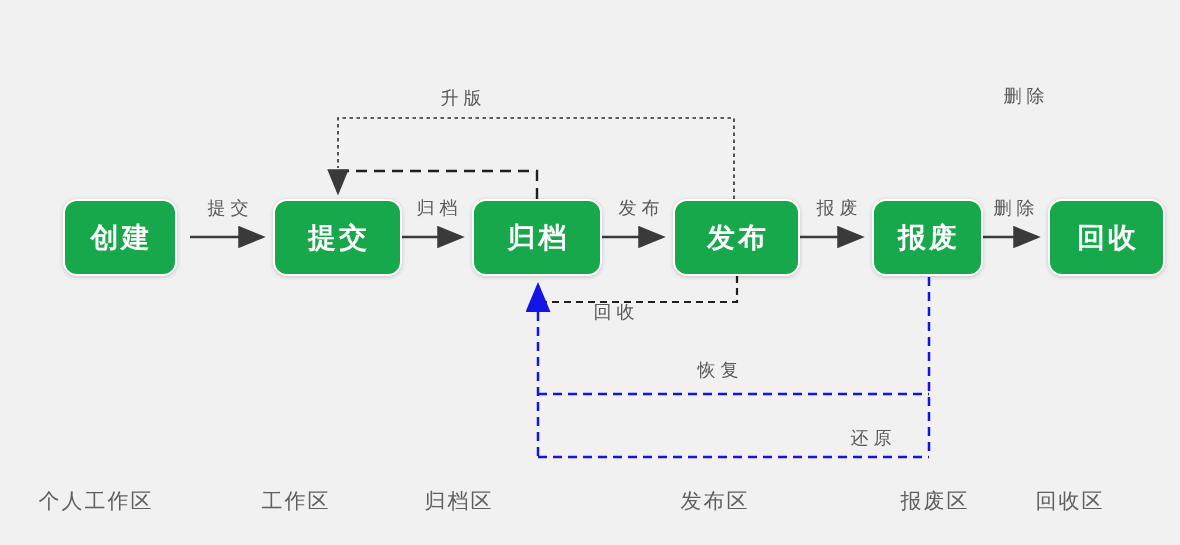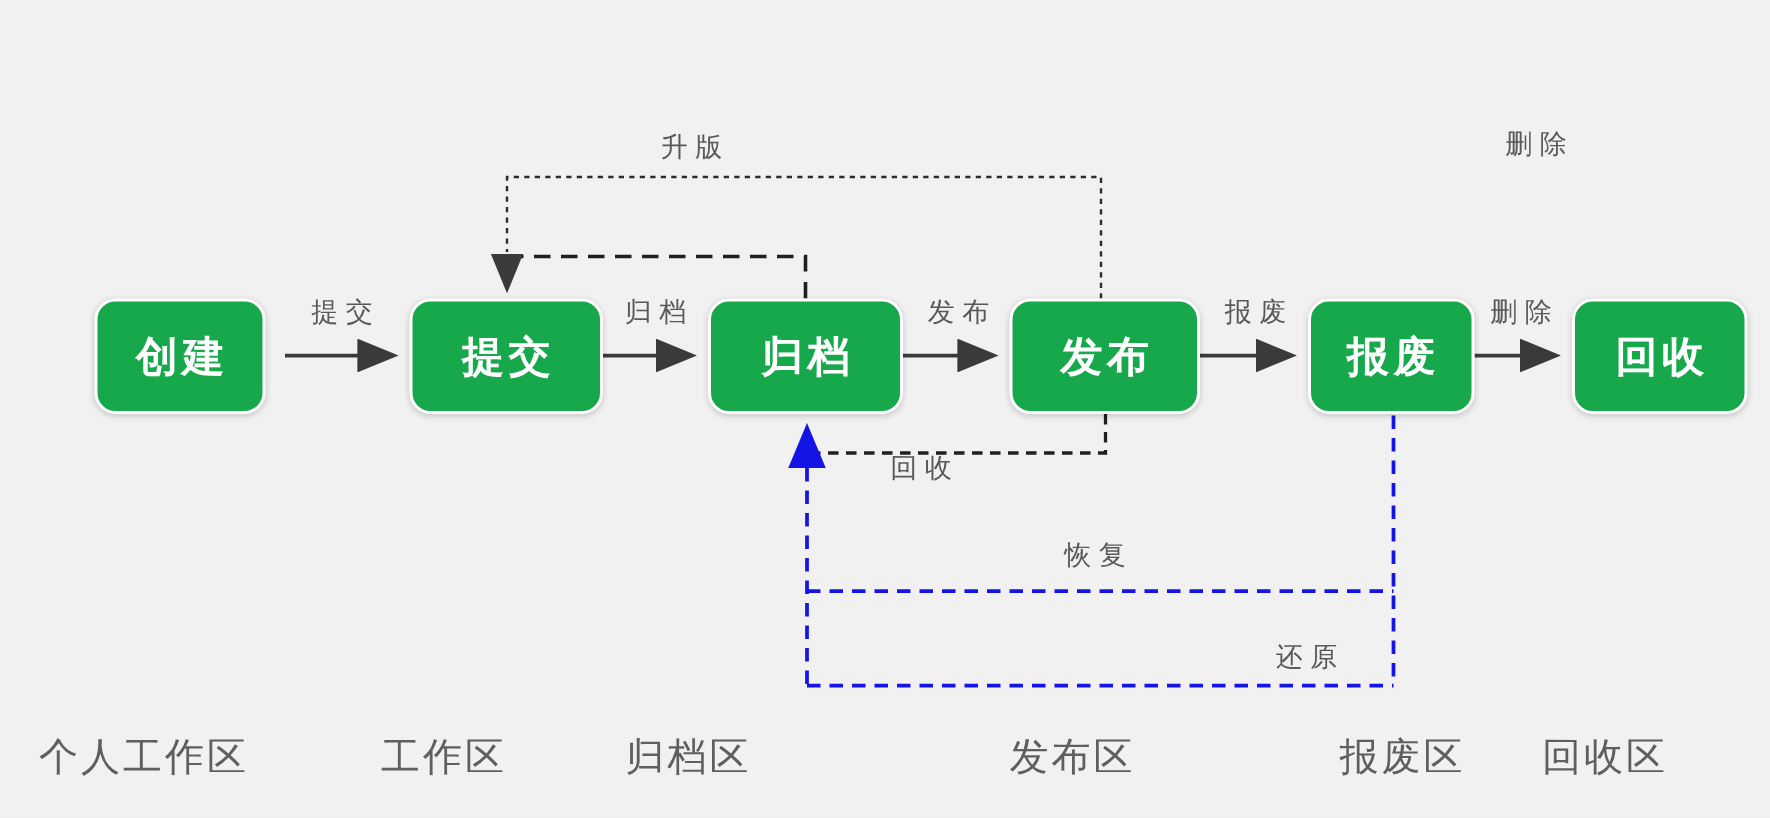--- a/index.html
+++ b/index.html
@@ -41,21 +41,21 @@
     font-size:18px;
     letter-spacing:5px;
     white-space:nowrap;
     text-indent:5px;
   }
   .zone{
     position:absolute;
     top:487px;
     transform:translateX(-50%);
     color:#5f5f5f;
-    font-size:26px;
+    font-size:21px;
     letter-spacing:2px;
     white-space:nowrap;
   }
 </style>
 </head>
 <body>
 
 <div id="canvas">
 
   <svg id="wires" viewBox="0 0 1180 545" xmlns="http://www.w3.org/2000/svg">
@@ -97,21 +97,21 @@
 
   <div class="lbl" style="left:228px;top:196px;">提交</div>
   <div class="lbl" style="left:437px;top:196px;">归档</div>
   <div class="lbl" style="left:639px;top:196px;">发布</div>
   <div class="lbl" style="left:837px;top:196px;">报废</div>
   <div class="lbl" style="left:1014px;top:196px;">删除</div>
 
   <div class="lbl" style="left:461px;top:86px;">升版</div>
   <div class="lbl" style="left:1024px;top:84px;">删除</div>
   <div class="lbl" style="left:614px;top:300px;">回收</div>
-  <div class="lbl" style="left:718px;top:358px;margin-left:12px;">恢复</div>
+  <div class="lbl" style="left:718px;top:358px;">恢复</div>
   <div class="lbl" style="left:871px;top:414px;margin-top:12px;">还原</div>
 
   <div class="zone" style="left:96px;">个人工作区</div>
   <div class="zone" style="left:296px;text-align:right;">工作区</div>
   <div class="zone" style="left:459px;">归档区</div>
   <div class="zone" style="left:715px;">发布区</div>
   <div class="zone" style="left:935px;">报废区</div>
   <div class="zone" style="left:1070px;">回收区</div>
 
 </div>

